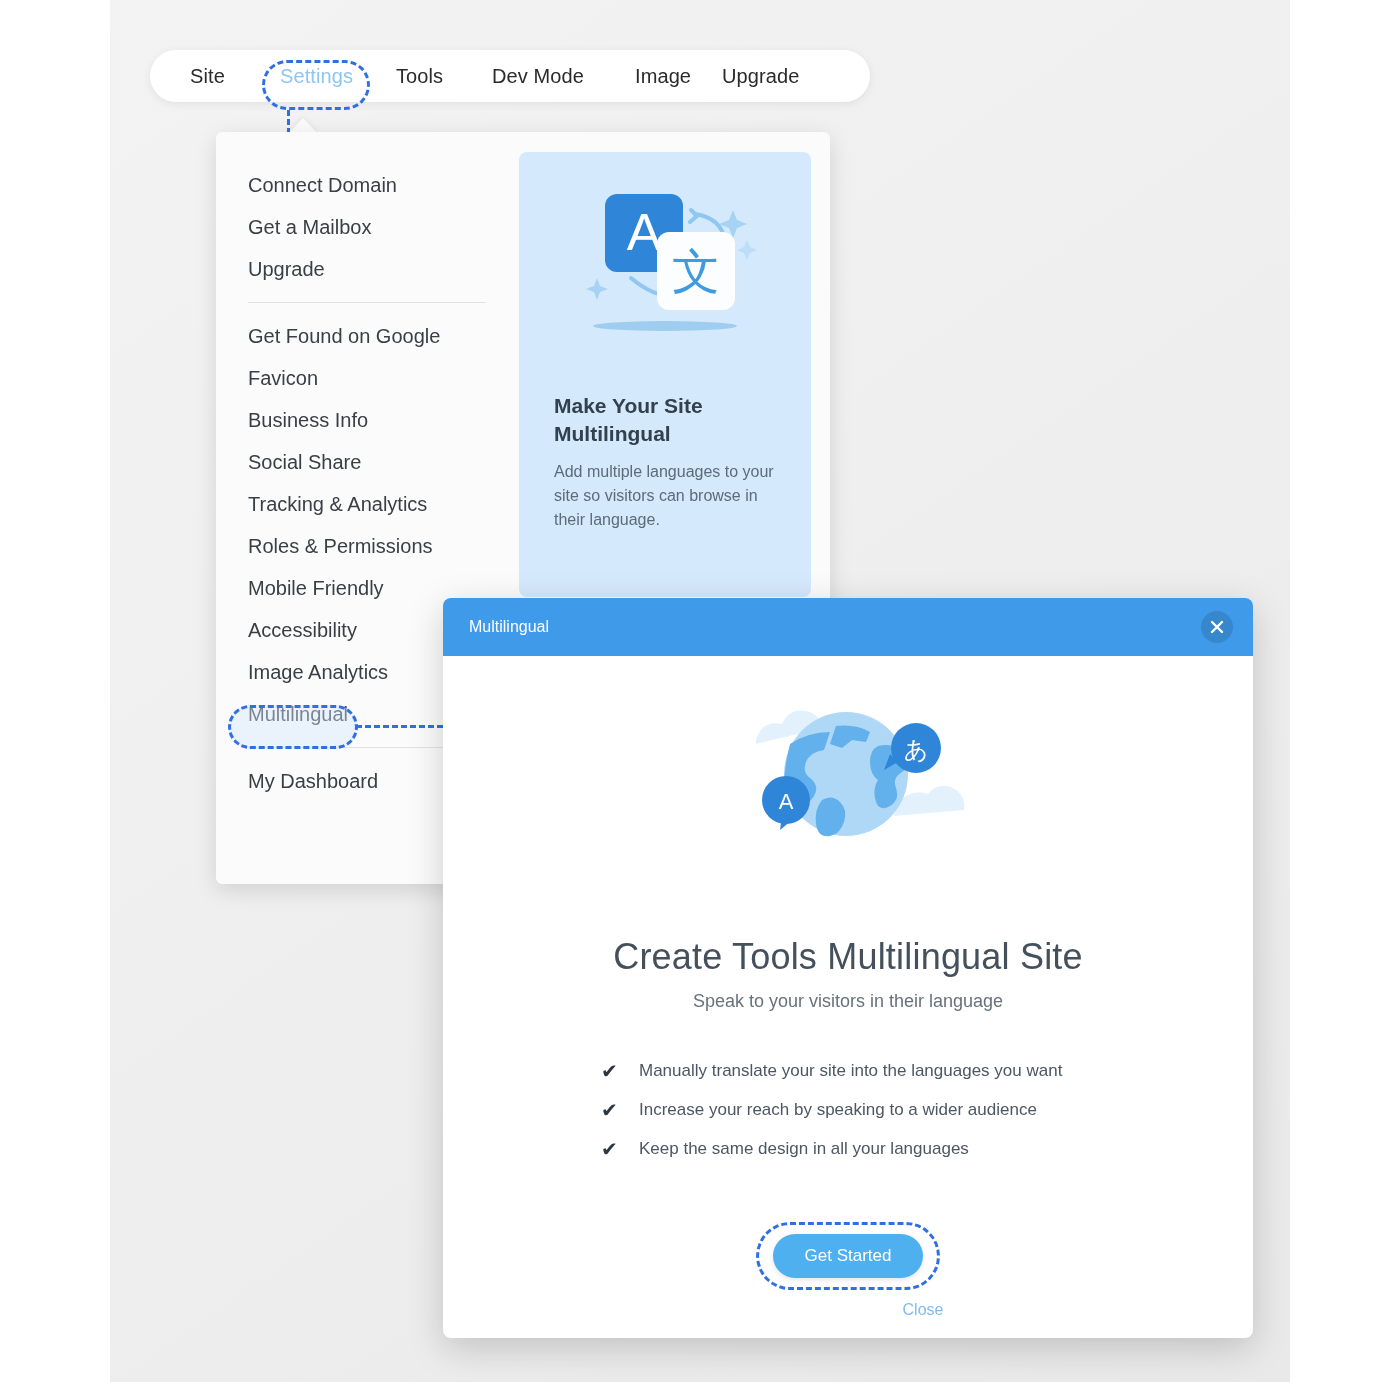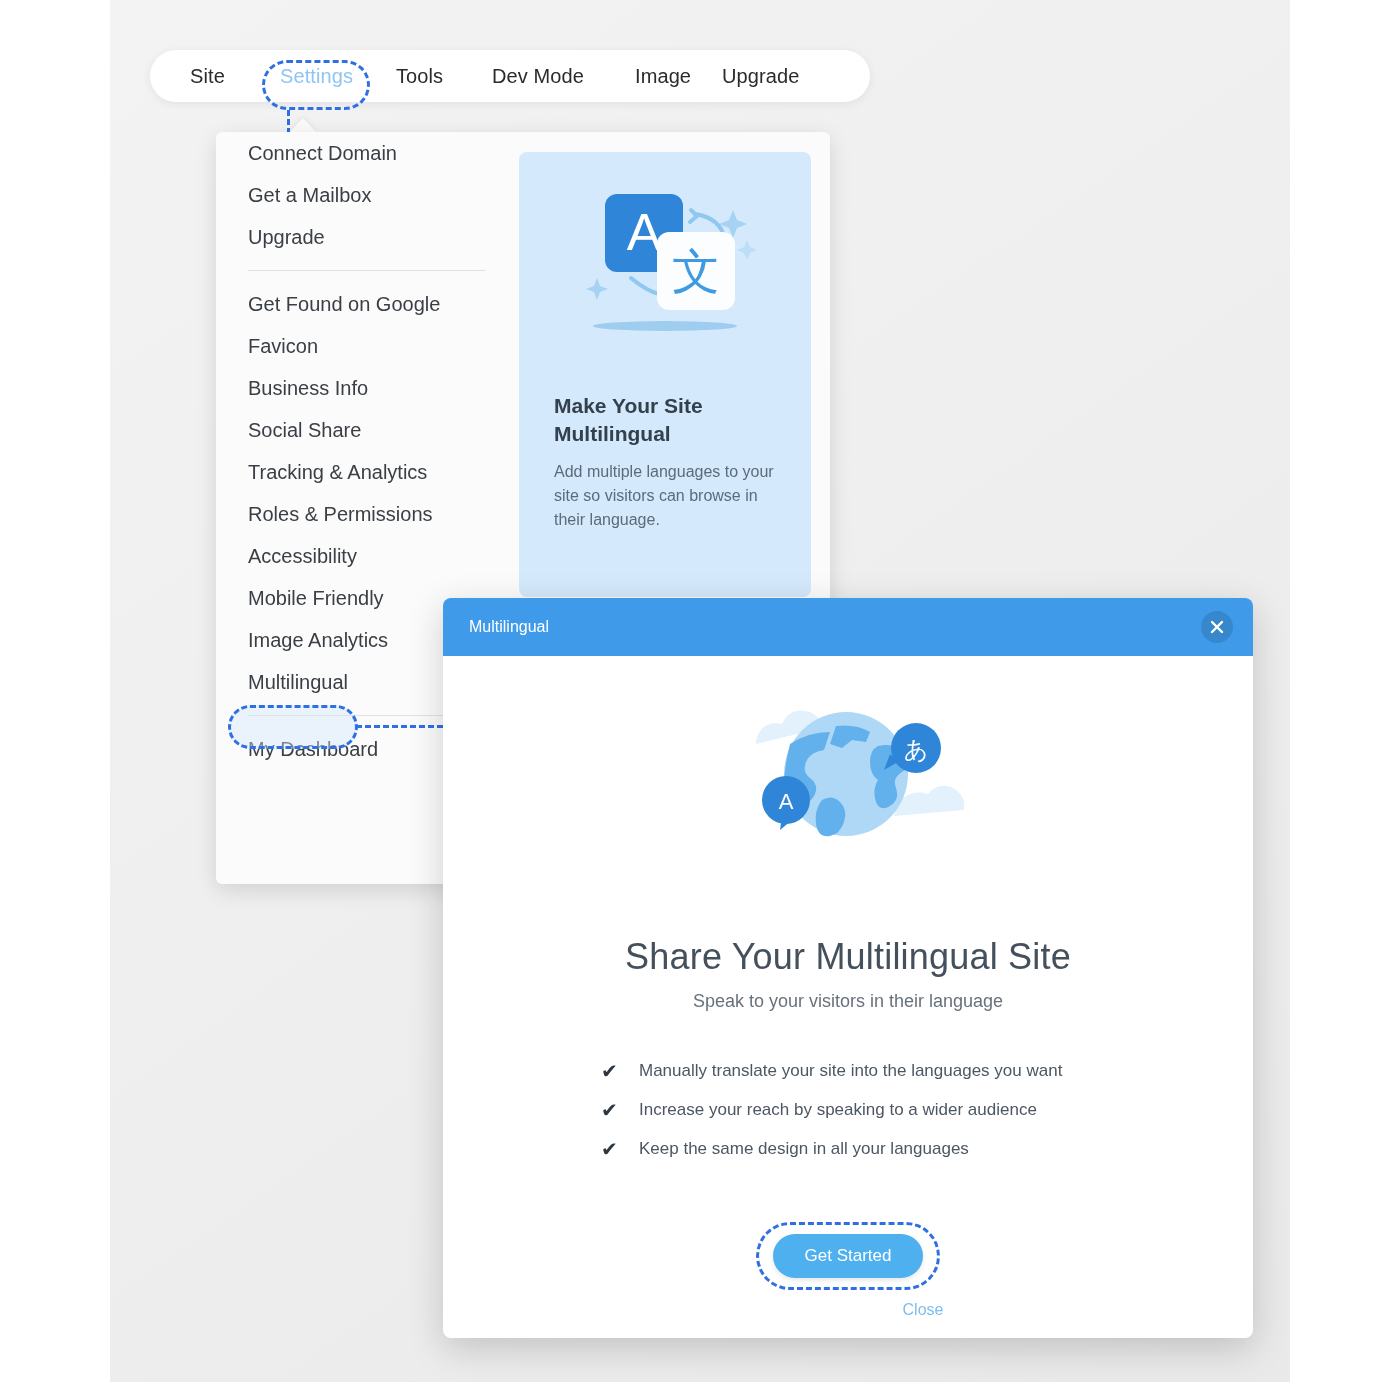--- a/index.html
+++ b/index.html
@@ -48,21 +48,21 @@
     background:#fbfbfb;border-radius:6px;
     box-shadow:0 6px 22px rgba(0,0,0,.13);
     overflow:hidden;
   }
   .dd-caret{
     position:absolute;left:288px;top:118px;width:0;height:0;
     border-left:15px solid transparent;border-right:15px solid transparent;
     border-bottom:16px solid #fbfbfb;
     filter:drop-shadow(0 -2px 2px rgba(0,0,0,.05));
   }
-  .menu{position:absolute;left:0;top:0;width:300px;padding-top:0;}
+  .menu{position:absolute;left:0;top:0;width:300px;padding-top:32px;}
   .menu-item{
     font-size:20px;color:#3a3f45;line-height:42px;padding-left:32px;
     white-space:nowrap;cursor:pointer;
   }
   .menu-sep{height:1px;background:#e2e2e2;margin:12px 30px 12px 32px;width:238px;}
   .menu-item.highlight{
     color:#3a3f45;
   }
   .dash-ring-multi{
     position:absolute;left:228px;top:705px;width:130px;height:44px;
@@ -172,22 +172,22 @@
       <div class="menu-item">Upgrade</div>
 
       <div class="menu-sep"></div>
 
       <div class="menu-item">Get Found on Google</div>
       <div class="menu-item">Favicon</div>
       <div class="menu-item">Business Info</div>
       <div class="menu-item">Social Share</div>
       <div class="menu-item">Tracking &amp; Analytics</div>
       <div class="menu-item">Roles &amp; Permissions</div>
+      <div class="menu-item">Mobile Friendly</div>
       <div class="menu-item">Accessibility</div>
-      <div class="menu-item">Mobile Friendly</div>
       <div class="menu-item">Image Analytics</div>
       <div class="menu-item highlight">Multilingual</div>
 
       <div class="menu-sep"></div>
 
       <div class="menu-item">My Dashboard</div>
     </div>
 
     <div class="promo" style="left:303px;top:20px;">
       <div class="promo-art">
@@ -239,21 +239,21 @@
           <path d="M160 58 q18 -4 26 8 q8 12 -2 18 q-10 6 -6 16 q4 12 -6 18 q-10 6 -14 -4 q-4 -12 2 -22 q-8 -6 -8 -18 q0 -12 8 -16 z" fill="#62b0ec"></path>
           <circle cx="68" cy="112" r="24" fill="#2f86d8"></circle>
           <path d="M74 132 l-12 10 l2 -14 z" fill="#2f86d8"></path>
           <text x="68" y="121" text-anchor="middle" font-family="'Liberation Sans',sans-serif" font-size="22" fill="#ffffff">A</text>
           <circle cx="198" cy="60" r="25" fill="#2f86d8"></circle>
           <path d="M180 74 l-14 8 l6 -16 z" fill="#2f86d8"></path>
           <text x="198" y="70" text-anchor="middle" font-family="'DejaVu Sans',sans-serif" font-size="24" fill="#ffffff">あ</text>
         </svg>
       </div>
 
-      <div class="m-title">Share Your Multilingual Site</div>
+      <div class="m-title">Create Tools Multilingual Site</div>
       <div class="m-sub">Speak to your visitors in their language</div>
 
       <div class="bullets">
         <div class="bullet">
           <span class="chk">✔</span>
           <span class="txt">Manually translate your site into the languages you want</span>
         </div>
         <div class="bullet">
           <span class="chk">✔</span>
           <span class="txt">Increase your reach by speaking to a wider audience</span>

